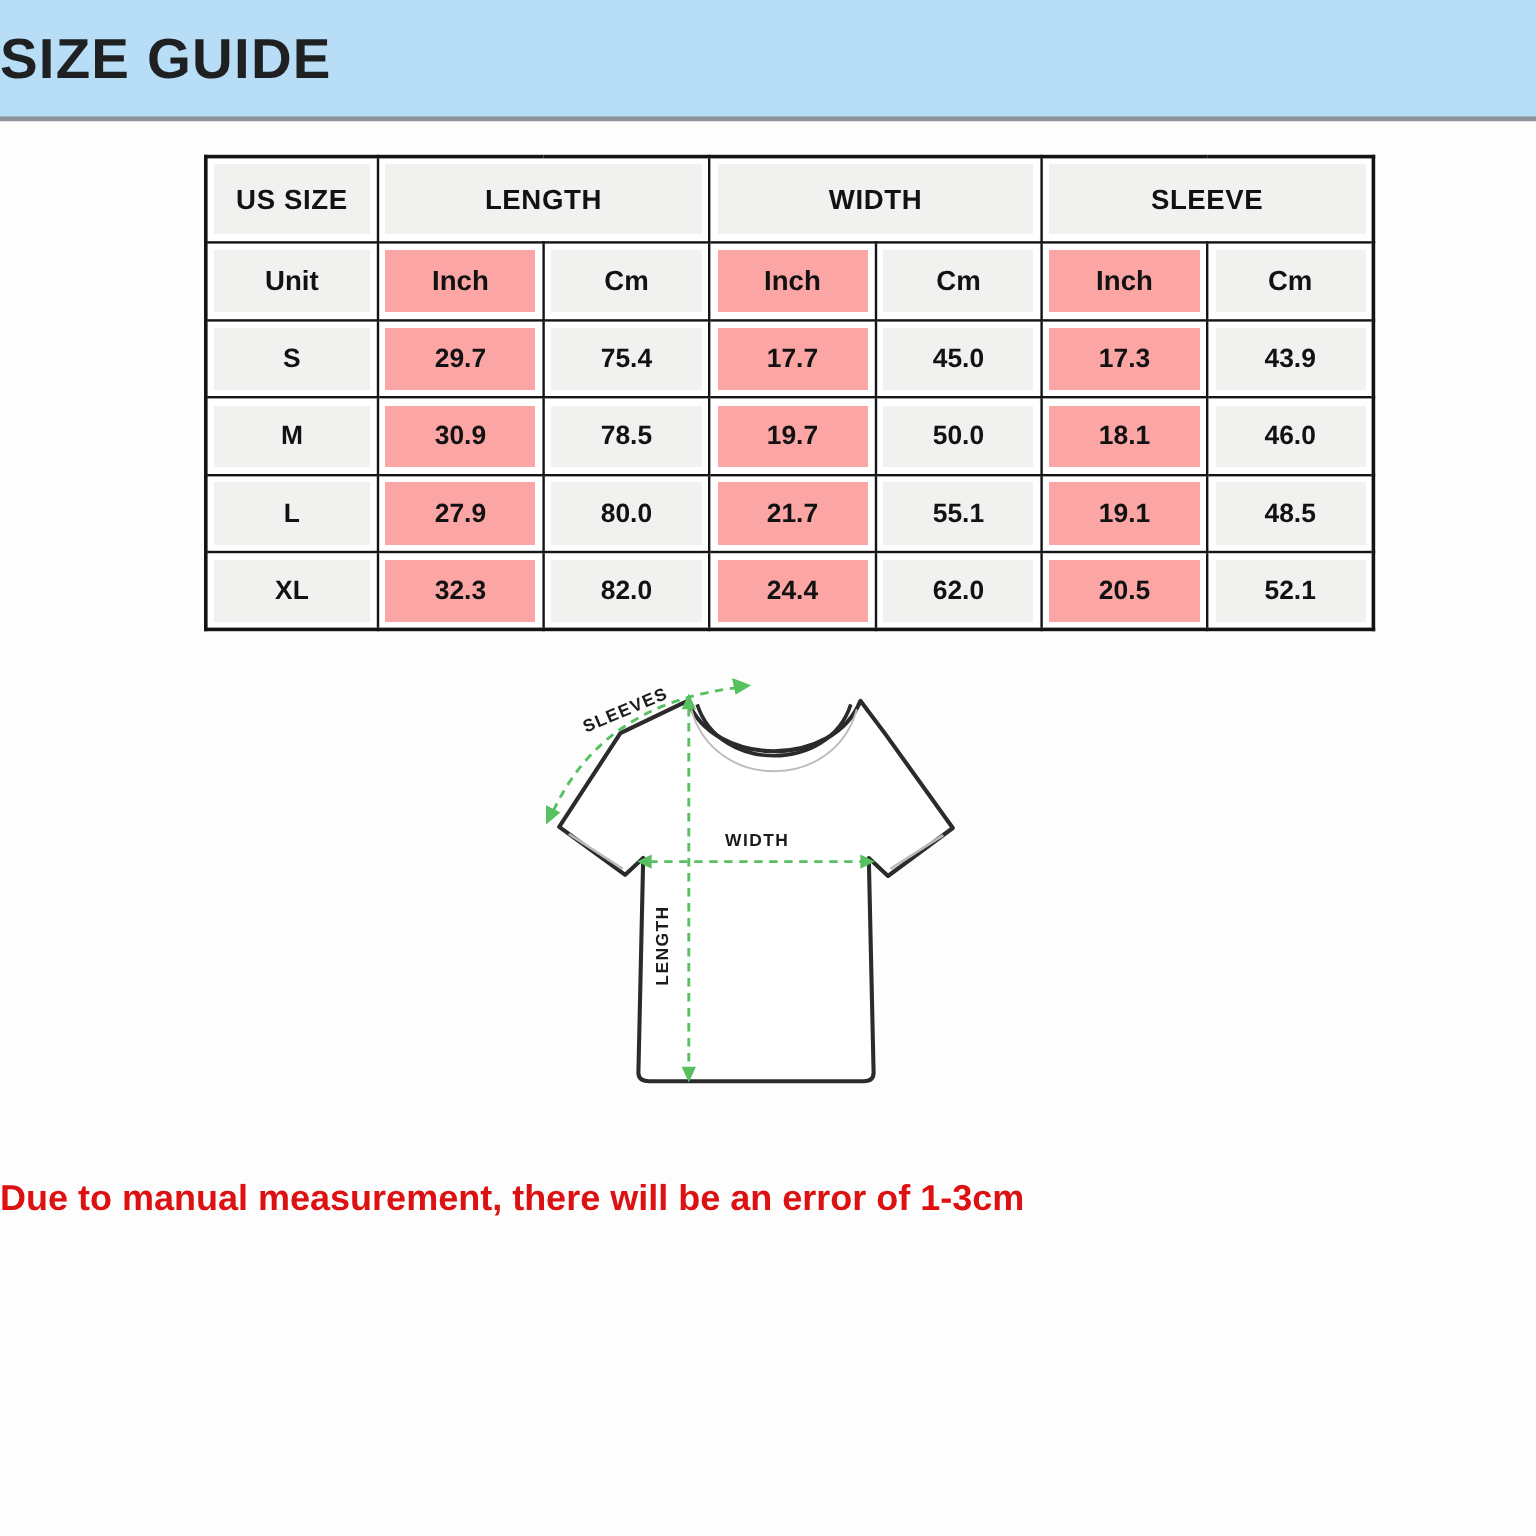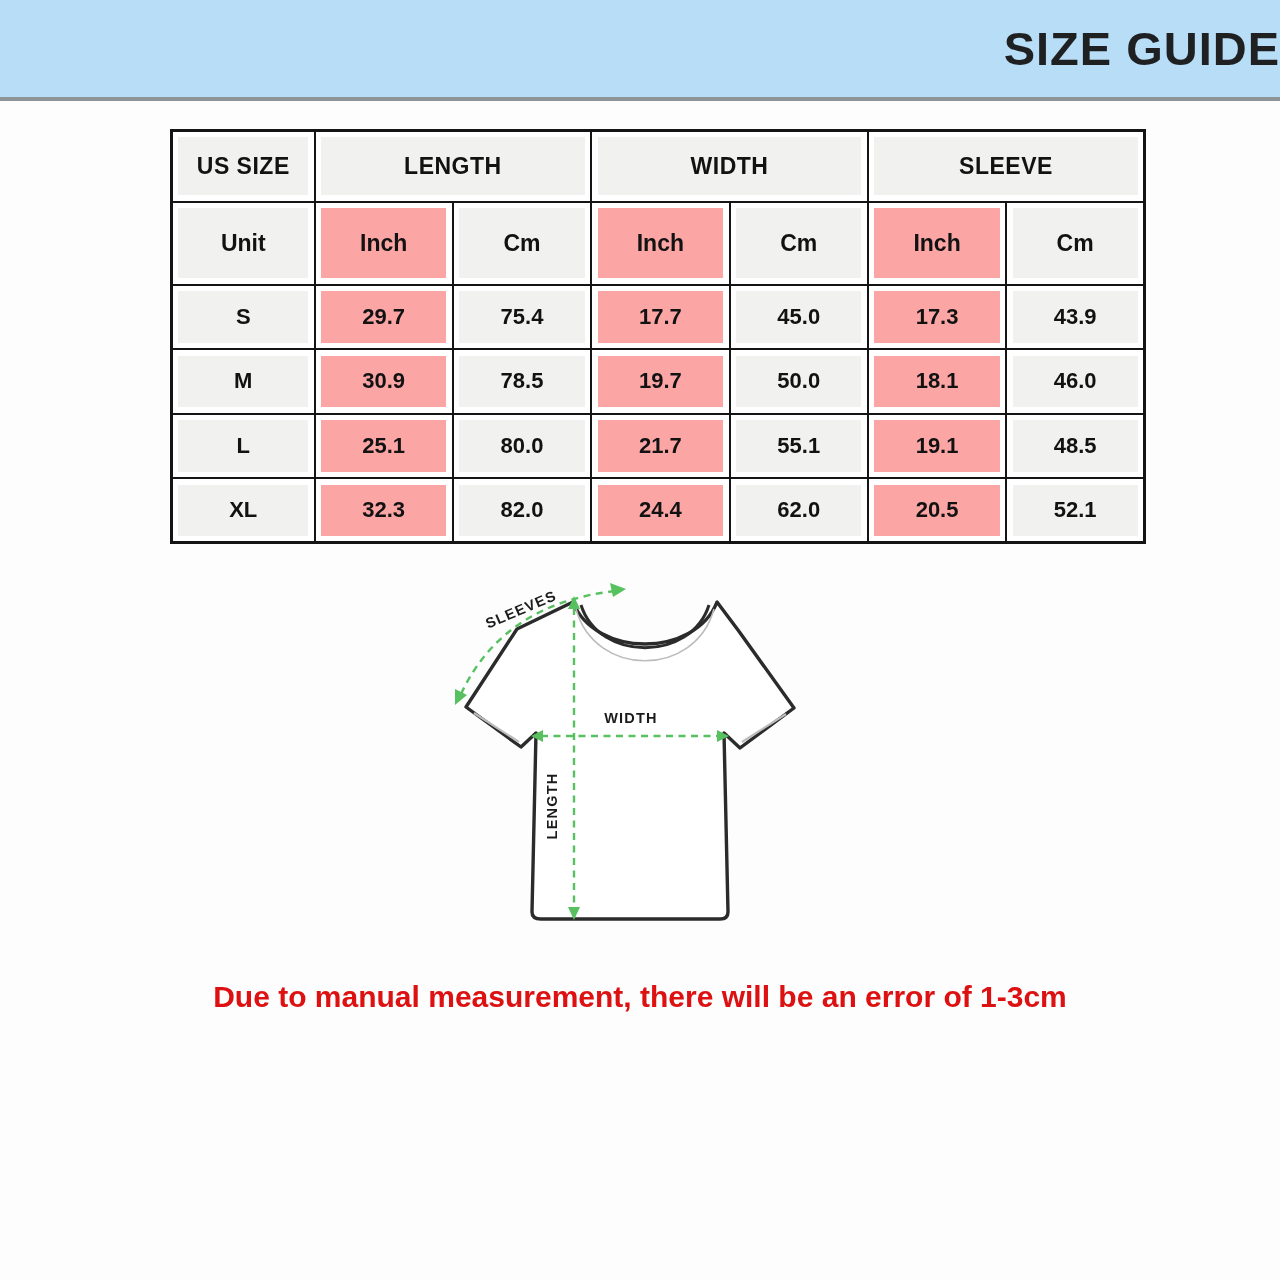--- a/index.html
+++ b/index.html
@@ -13,21 +13,21 @@
   }
   .page { width: 1280px; height: 1280px; }
 
   
   .banner {
     height: 97px;
     background: #b7ddf7;
     border-bottom: 4px solid #8f9498;
     display: flex;
     align-items: center;
-    justify-content: flex-end;
+    justify-content: flex-start;
   }
   .banner h1 {
     margin: 0;
     font-size: 47px;
     font-weight: 800;
     letter-spacing: 1px;
     color: #1f2022;
   }
 
   
@@ -41,21 +41,21 @@
   }
   table.size-table td {
     border: 2.5px solid #141414;
     text-align: center;
     vertical-align: middle;
     padding: 5.5px;
     background-clip: content-box;
     color: #121212;
   }
   tr.group-row { height: 71px; }
-  tr.unit-row  { height: 83px; }
+  tr.unit-row  { height: 65px; }
   tr.data-row  { height: 64.5px; }
   td.gray  { background-color: #f1f1ef; }
   td.white { background-color: #fca5a5; }
   .group-row td { font-size: 23px; font-weight: 700; letter-spacing: 0.5px; }
   .unit-row td  { font-size: 23px; font-weight: 700; }
   .data-row td  { font-size: 22px; font-weight: 600; }
   .data-row td.size-cell { font-weight: 700; }
 
   
   .diagram {
@@ -81,22 +81,21 @@
   .diagram-label {
     font-family: "Liberation Sans", sans-serif;
     font-size: 14.5px;
     font-weight: 700;
     letter-spacing: 1.2px;
     fill: #1b1b1b;
   }
 
   
   .footnote {
-    margin: 24px 0 0 0;
-    text-align: center;
+    margin: 44px 0 0 0;
     font-size: 30px;
     font-weight: 700;
     color: #dd1111;
   }
 </style>
 </head>
 <body>
 
 <div class="page">
 
@@ -144,21 +143,21 @@
           <td class="gray size-cell">M</td>
           <td class="white">30.9</td>
           <td class="gray">78.5</td>
           <td class="white">19.7</td>
           <td class="gray">50.0</td>
           <td class="white">18.1</td>
           <td class="gray">46.0</td>
         </tr>
         <tr class="data-row">
           <td class="gray size-cell">L</td>
-          <td class="white">25.1</td>
+          <td class="white">27.9</td>
           <td class="gray">80.0</td>
           <td class="white">21.7</td>
           <td class="gray">55.1</td>
           <td class="white">19.1</td>
           <td class="gray">48.5</td>
         </tr>
         <tr class="data-row">
           <td class="gray size-cell">XL</td>
           <td class="white">32.3</td>
           <td class="gray">82.0</td>

